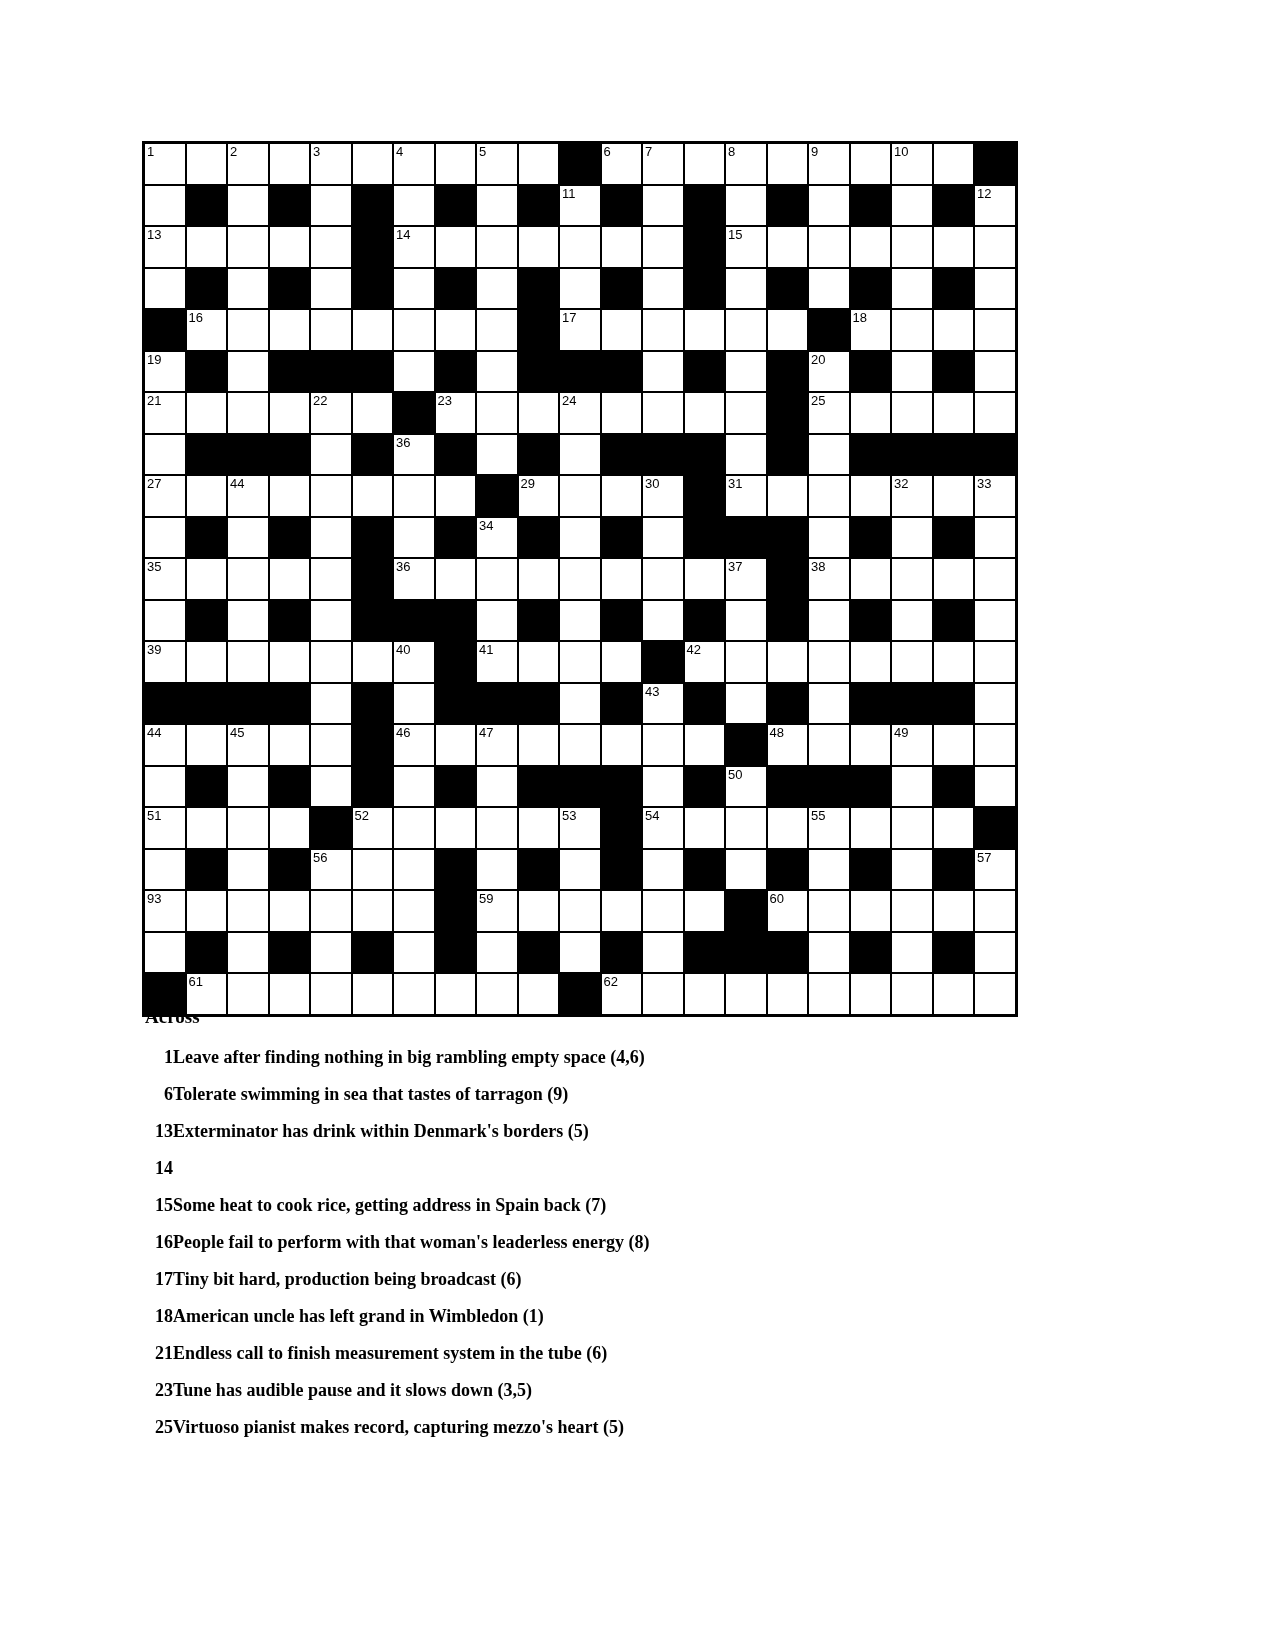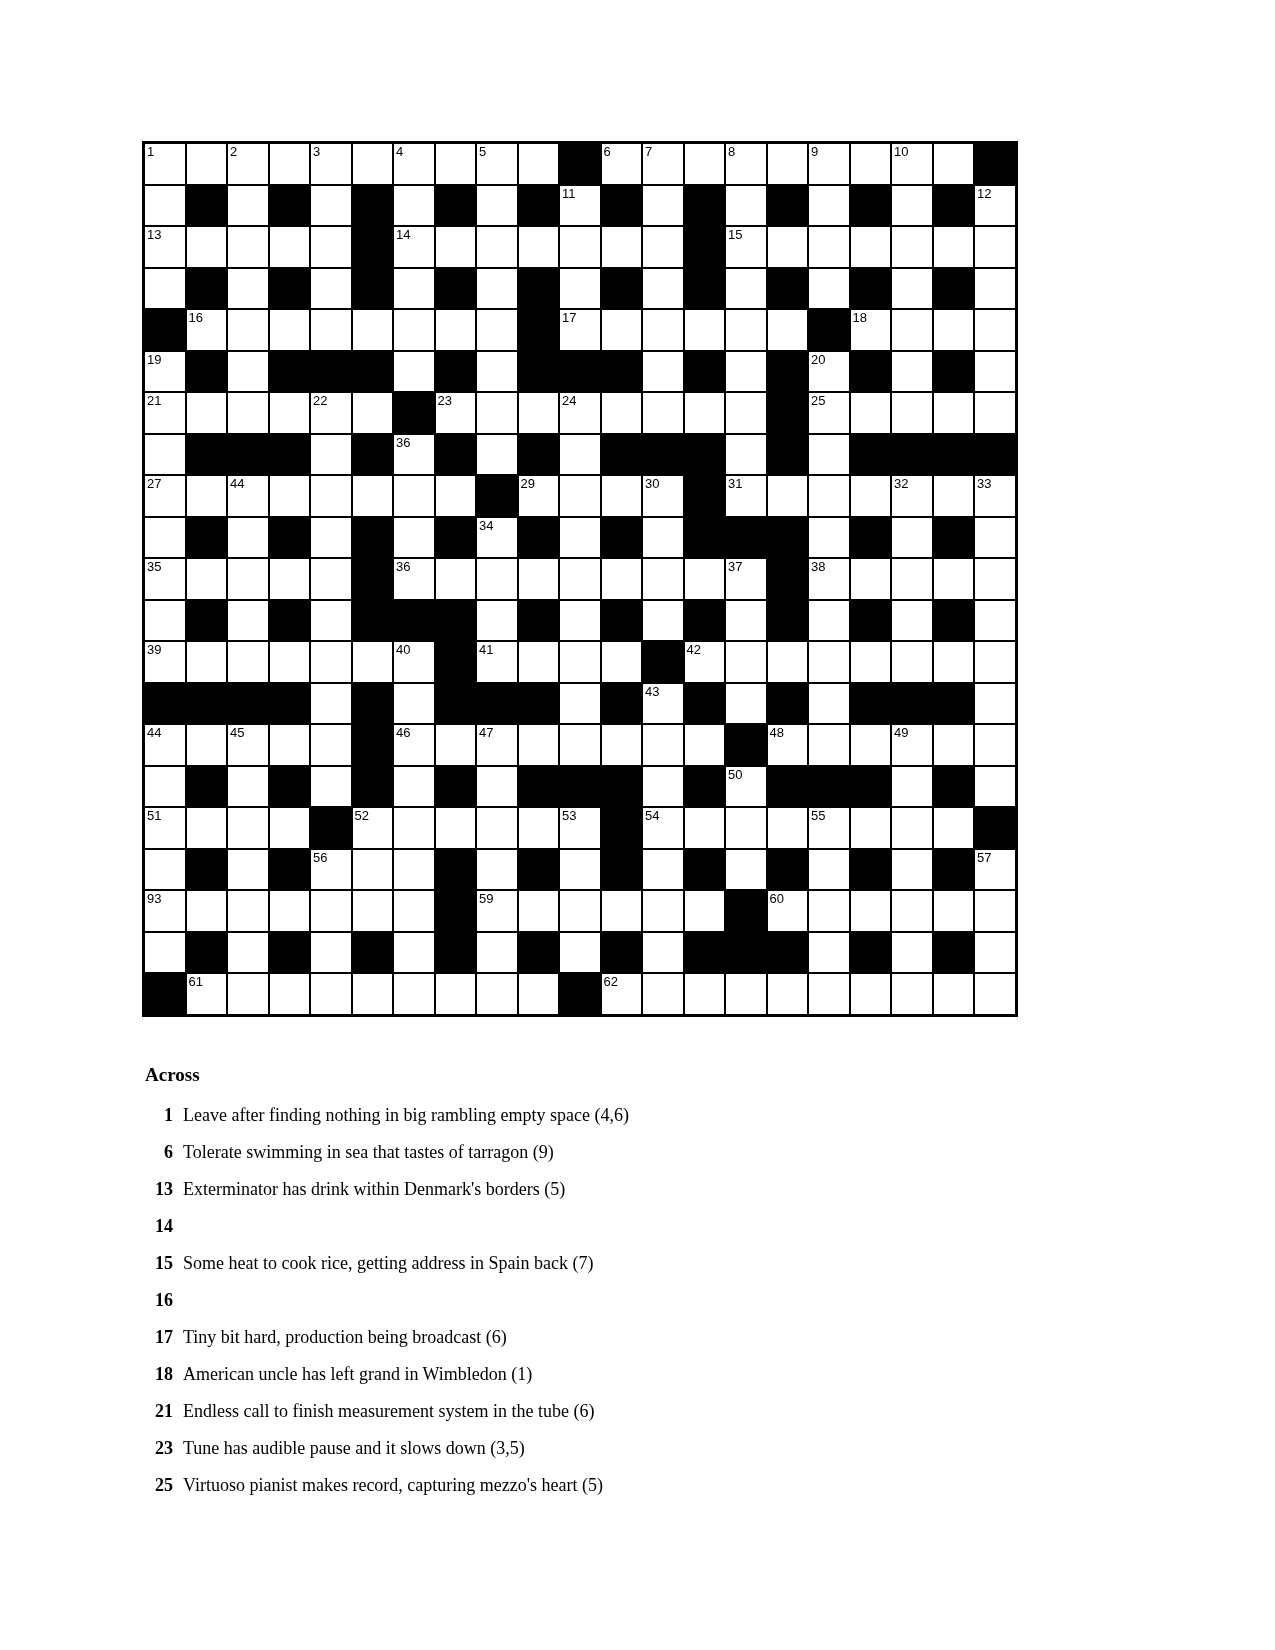--- a/index.html
+++ b/index.html
@@ -8,26 +8,26 @@
 
   
   .grid-wrap{position:absolute;left:142px;top:141px;border:3px solid #000;background:#000;}
   .grid{display:grid;grid-template-columns:repeat(21,39.5px);grid-template-rows:repeat(21,39.5px);gap:2px;}
   .cell{background:#fff;position:relative;}
   .cell.black{background:#000;}
   .cell-num{position:absolute;left:2px;top:0px;font-family:"Liberation Sans",sans-serif;
             font-size:13px;line-height:15px;color:#000;}
 
   
-  .clues{position:absolute;left:145px;top:1064px;width:880px;}
+  .clues{position:absolute;left:145px;top:1006px;width:880px;}
   .clues-heading{font-size:19px;font-weight:bold;margin:0 0 19px 0;}
   .clue-list{list-style:none;margin:0;padding:0;}
   .clue{display:flex;align-items:flex-start;margin-bottom:16px;font-size:18px;line-height:21px;}
   .clue-num{width:28px;text-align:right;font-weight:bold;flex:0 0 28px;}
-  .clue-text{margin-left:10px;}
+  .clue-text{margin-left:0;font-weight:bold;}
 </style>
 </head>
 <body>
 
 <div class="page">
 
   <div class="grid-wrap">
     <div class="grid" id="grid">
         <div class="cell">
           <span class="cell-num">1</span>
@@ -614,20 +614,21 @@
         </li>
         <li class="clue">
           <span class="clue-num">14</span>
         </li>
         <li class="clue">
           <span class="clue-num">15</span>
           <span class="clue-text">Some heat to cook rice, getting address in Spain back (7)</span>
         </li>
         <li class="clue">
           <span class="clue-num">16</span>
+          <span class="clue-text">People fail to perform with that woman's leaderless energy (8)</span>
         </li>
         <li class="clue">
           <span class="clue-num">17</span>
           <span class="clue-text">Tiny bit hard, production being broadcast (6)</span>
         </li>
         <li class="clue">
           <span class="clue-num">18</span>
           <span class="clue-text">American uncle has left grand in Wimbledon (1)</span>
         </li>
         <li class="clue">

